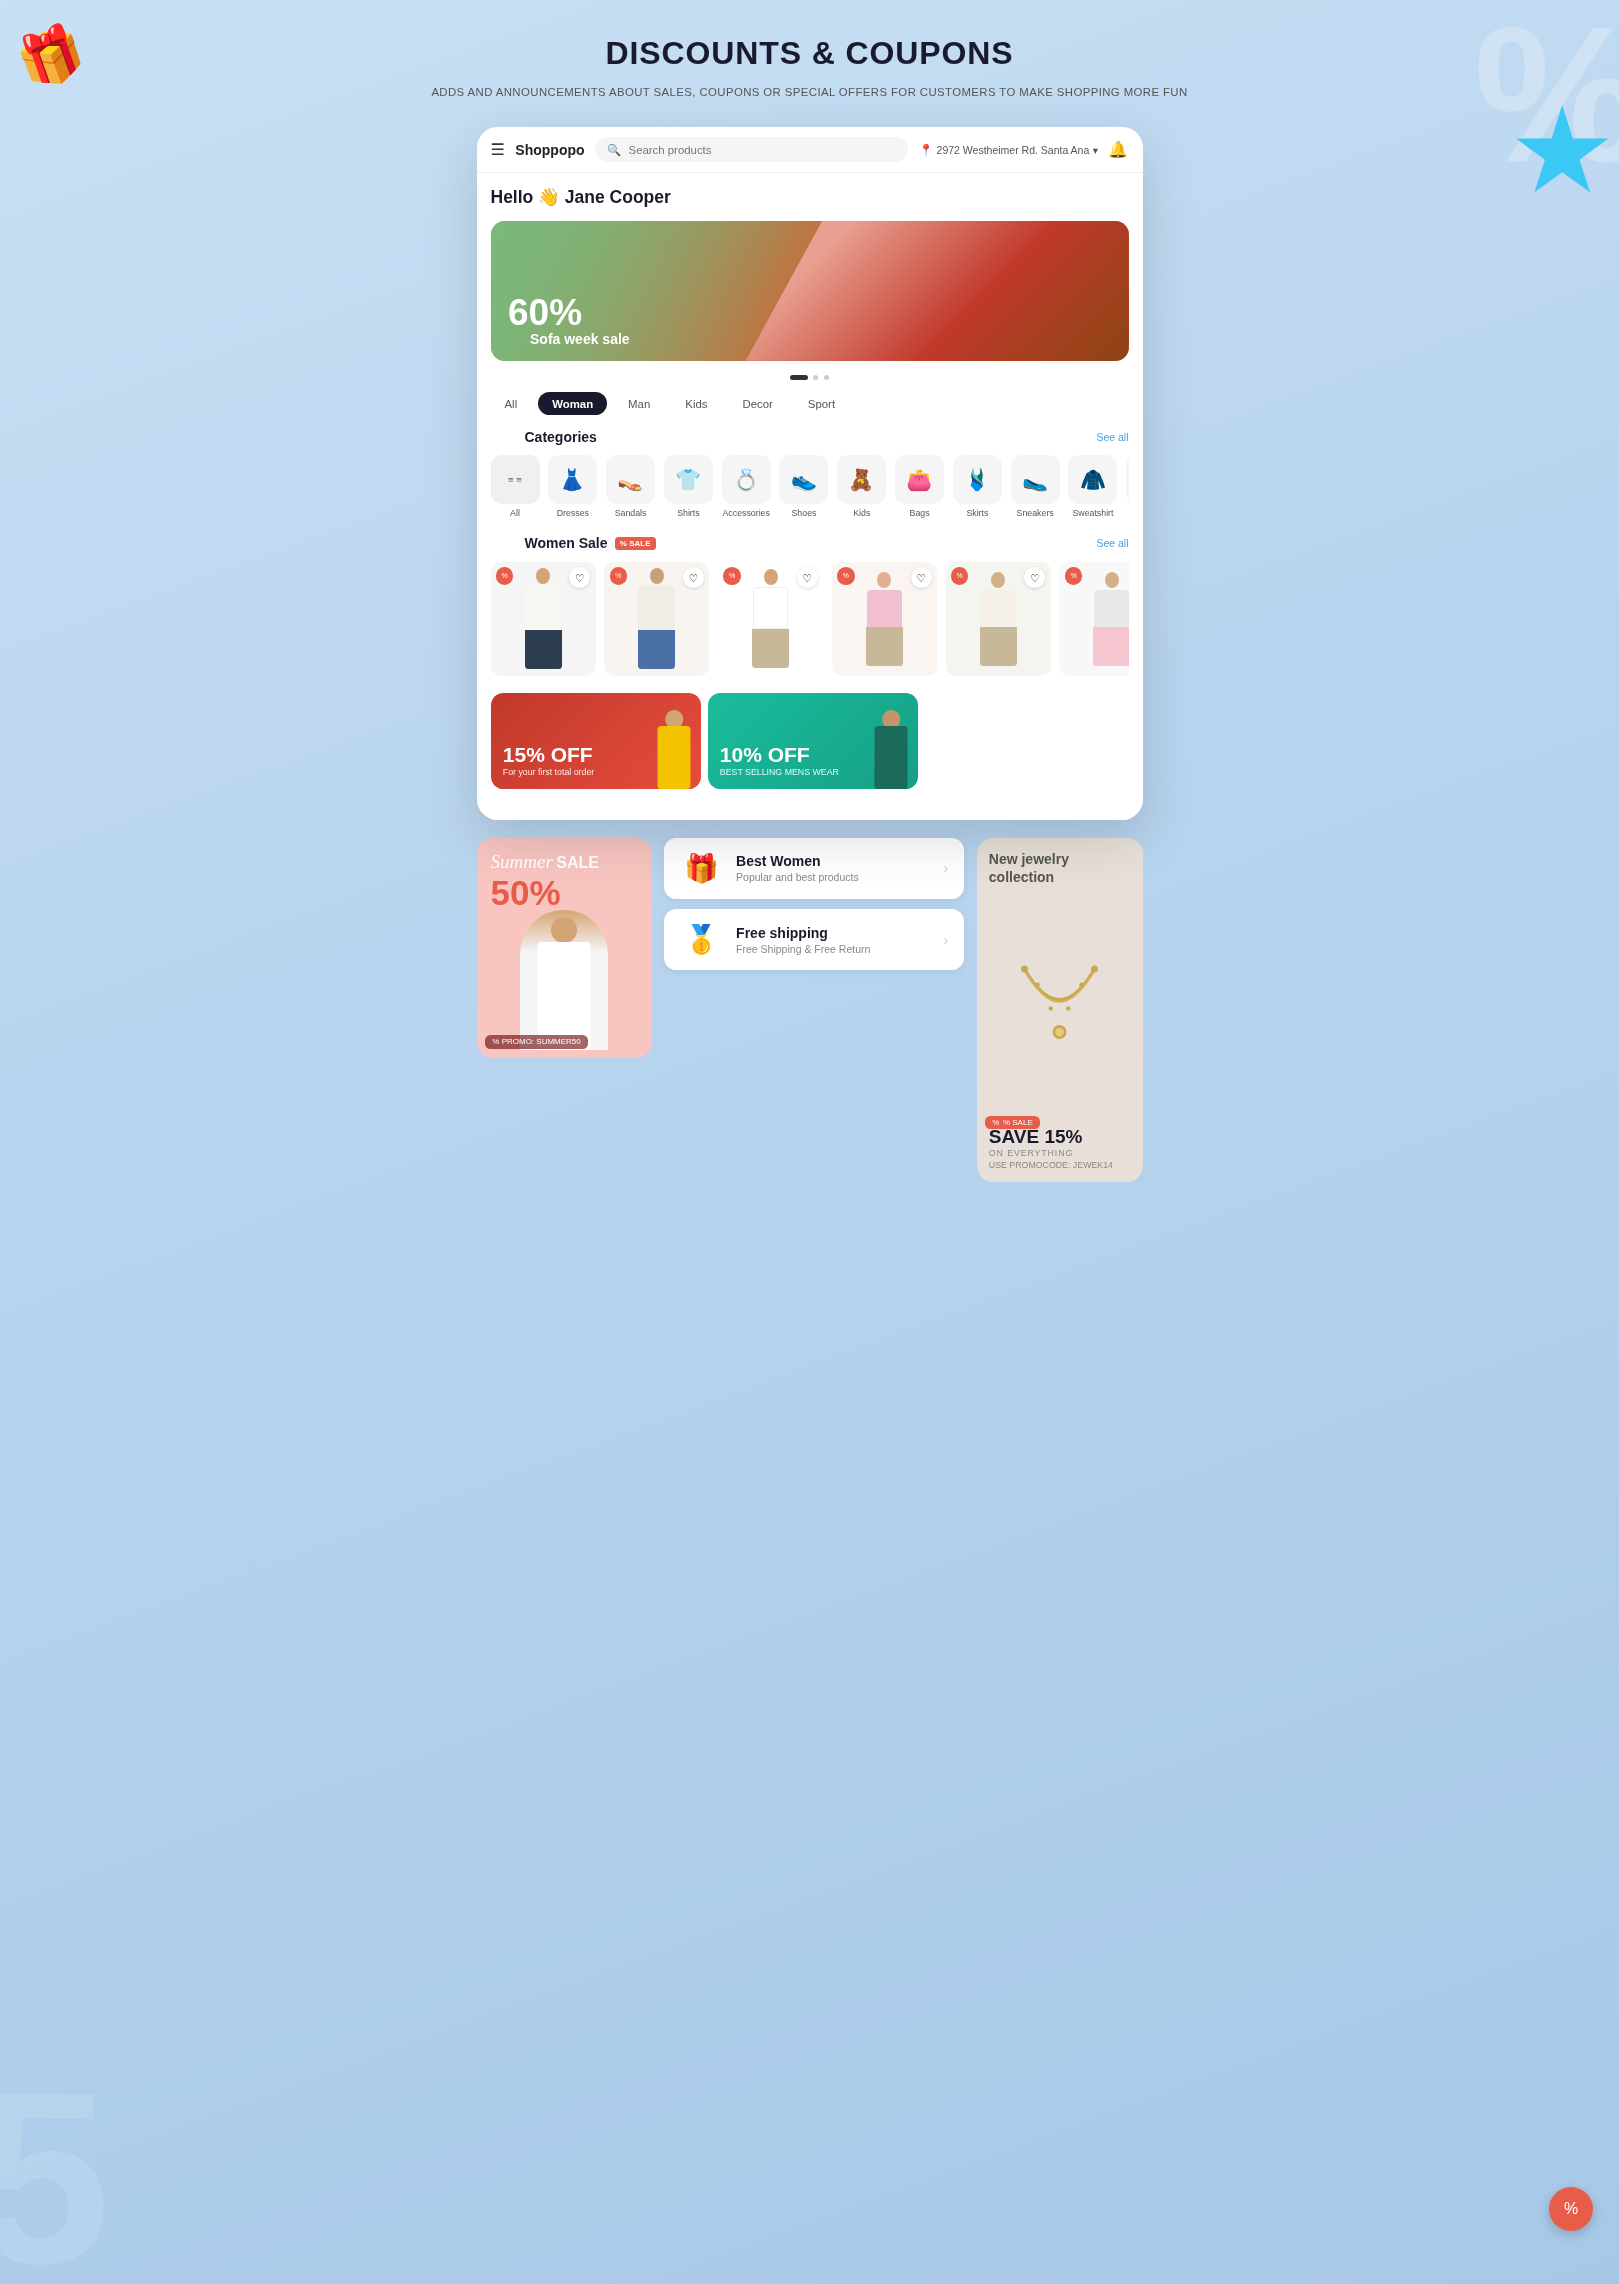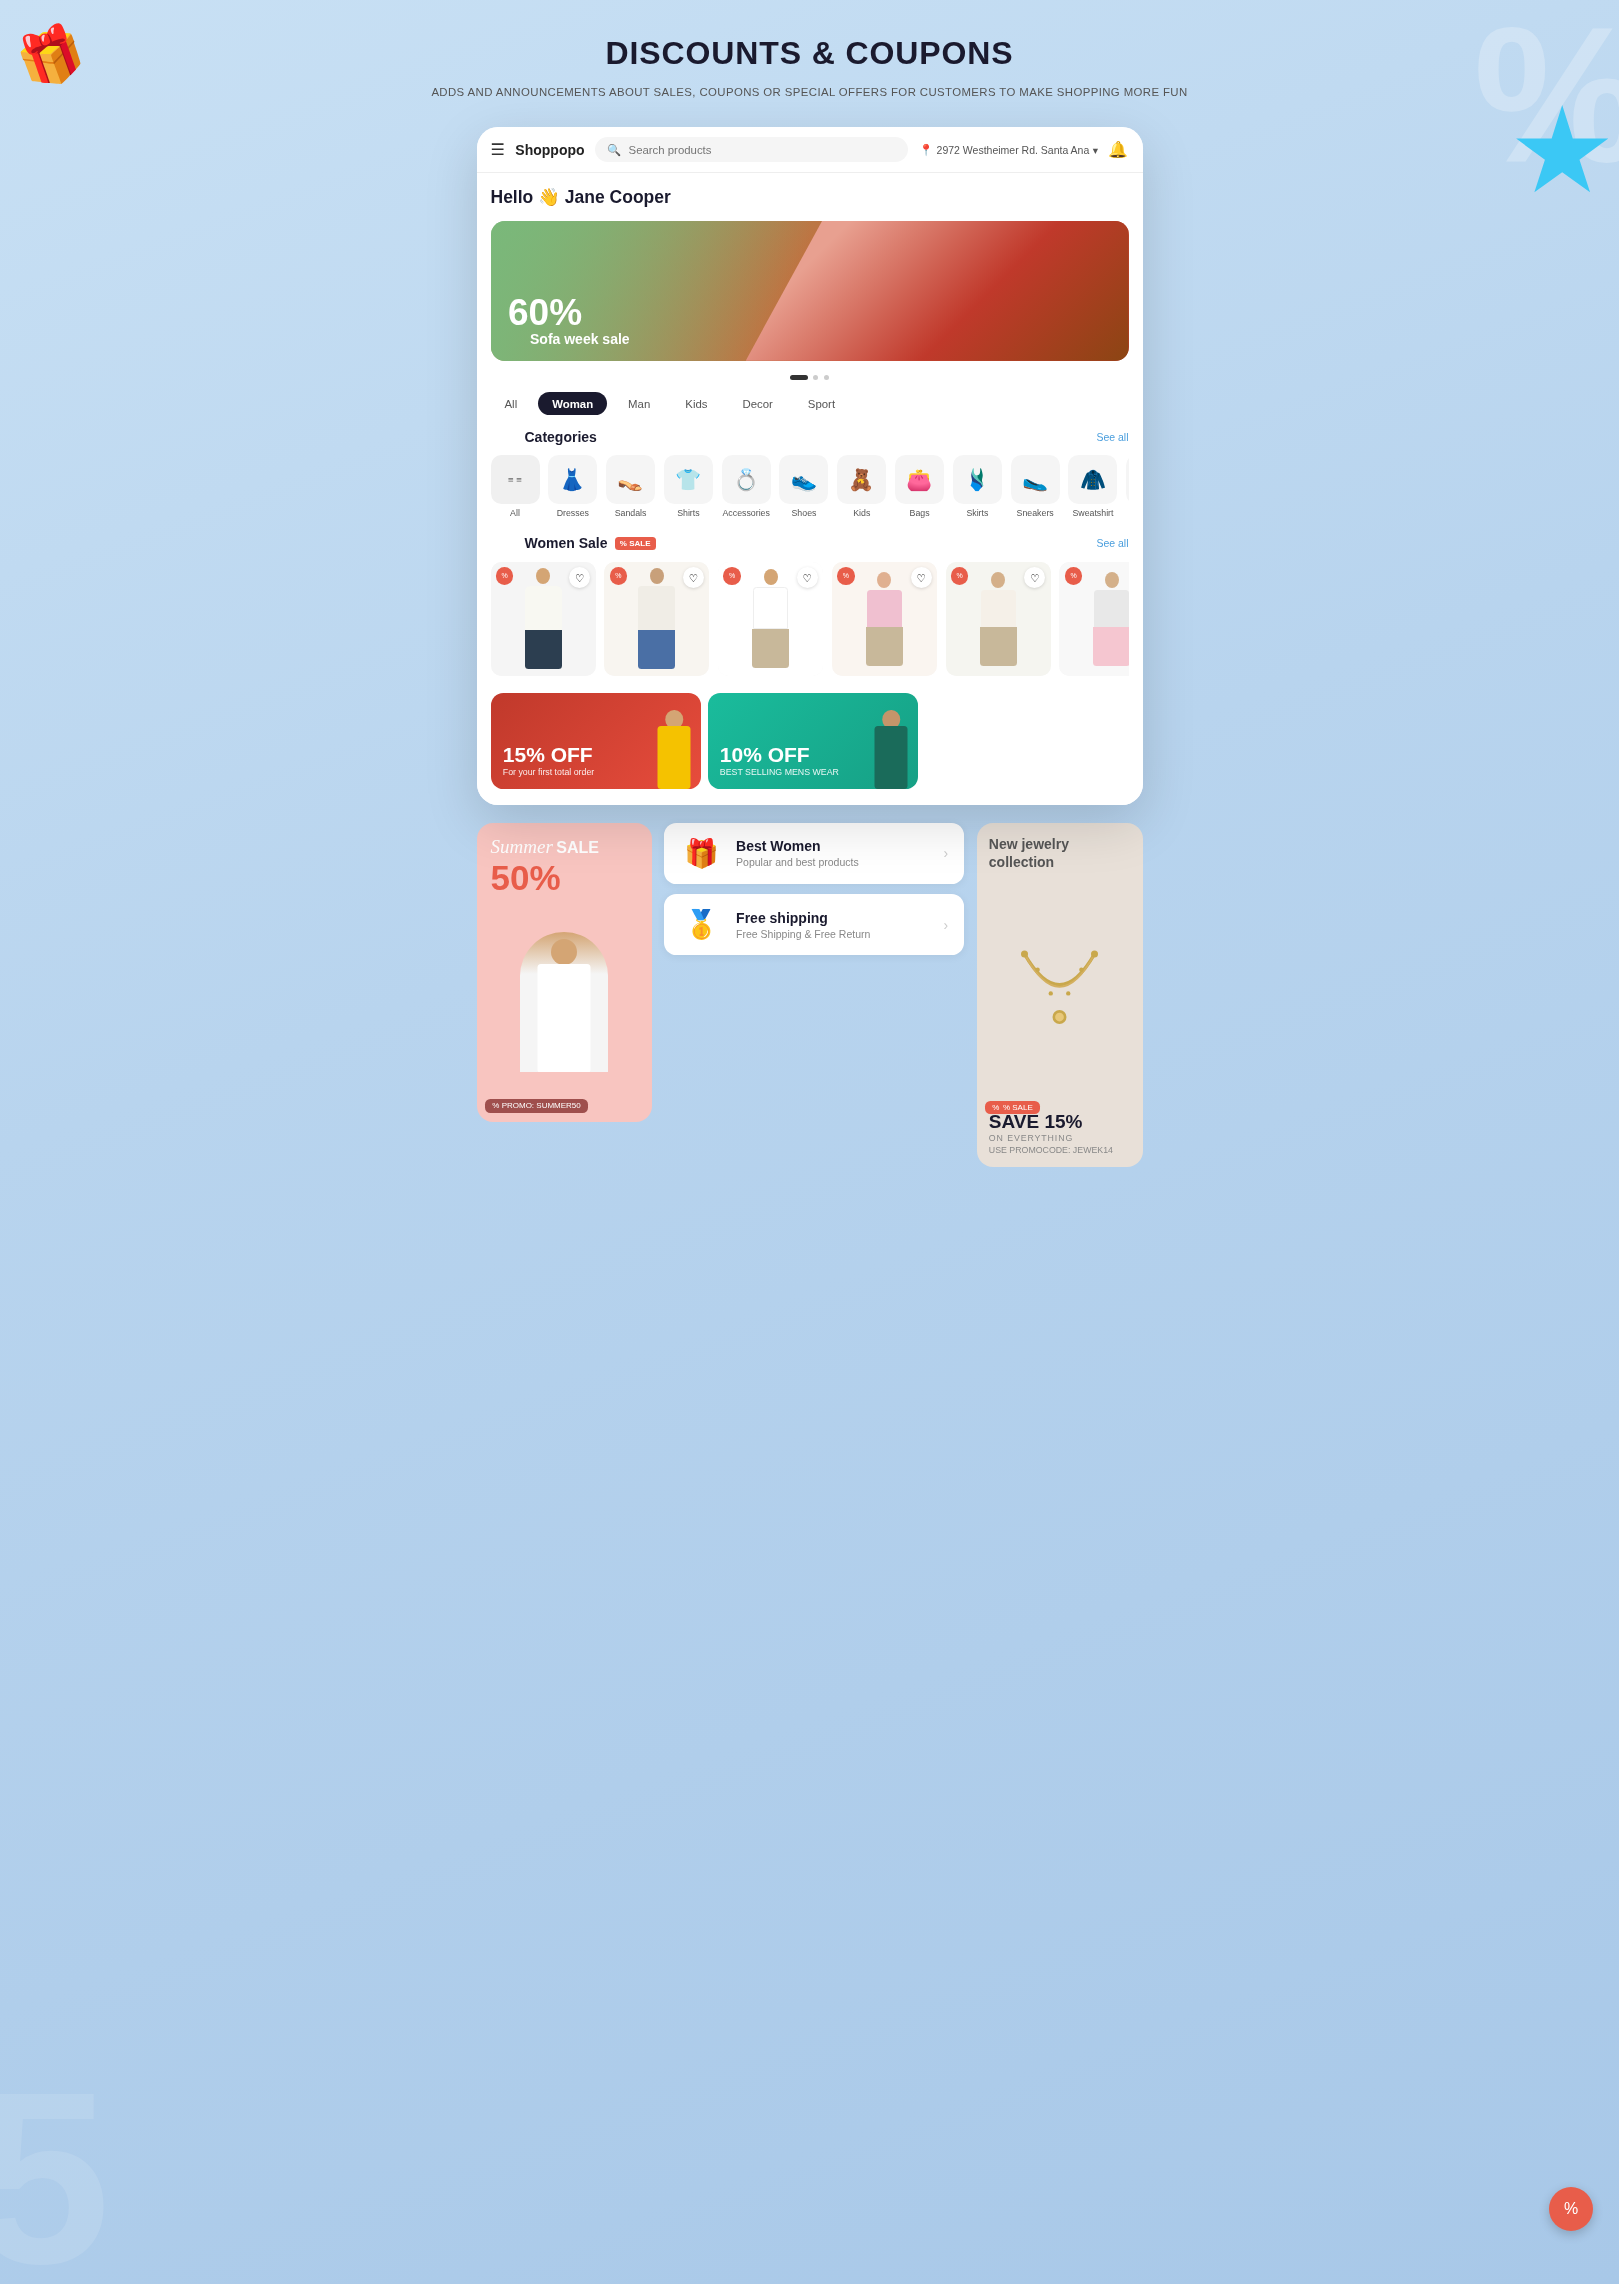--- a/index.html
+++ b/index.html
@@ -349,21 +349,21 @@
       justify-content: center;
       font-size: 10.5px;
       box-shadow: 0 0.9px 3.5px rgba(0,0,0,0.15);
       cursor: pointer;
     }
 
     
     .promo-banners {
       display: flex;
       gap: 7px;
-      margin-bottom: 2px;
+      margin-bottom: 17px;
       overflow-x: auto;
     }
     .promo-card {
       border-radius: 12.3px;
       padding: 12.3px;
       min-width: 175px;
       position: relative;
       overflow: hidden;
       height: 96px;
       display: flex;
@@ -408,21 +408,21 @@
       gap: 12.3px;
     }
 
     
     .summer-sale-card {
       background: #f8c5c0;
       border-radius: 16px;
       padding: 14px;
       position: relative;
       overflow: hidden;
-      height: 299px;
+      height: 220px;
       display: flex;
       flex-direction: column;
     }
     .summer-text {
       font-family: Georgia, serif;
       font-style: italic;
       font-size: 19px;
       color: #fff;
       line-height: 1;
     }

